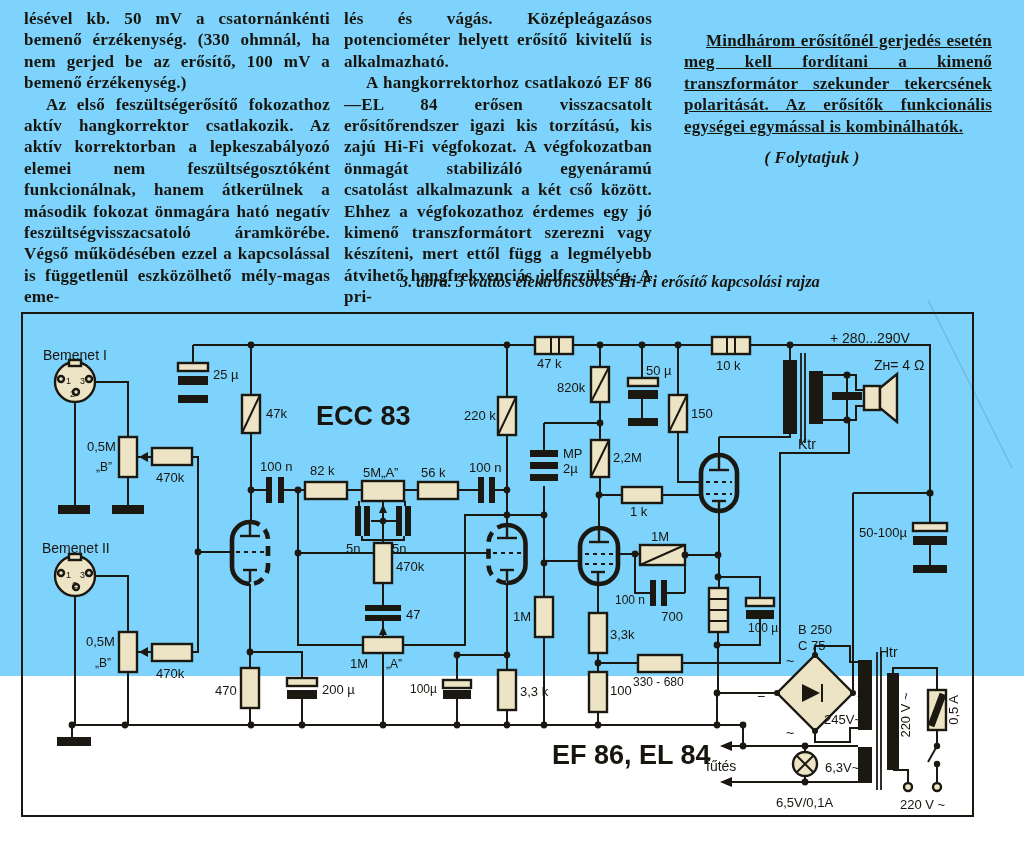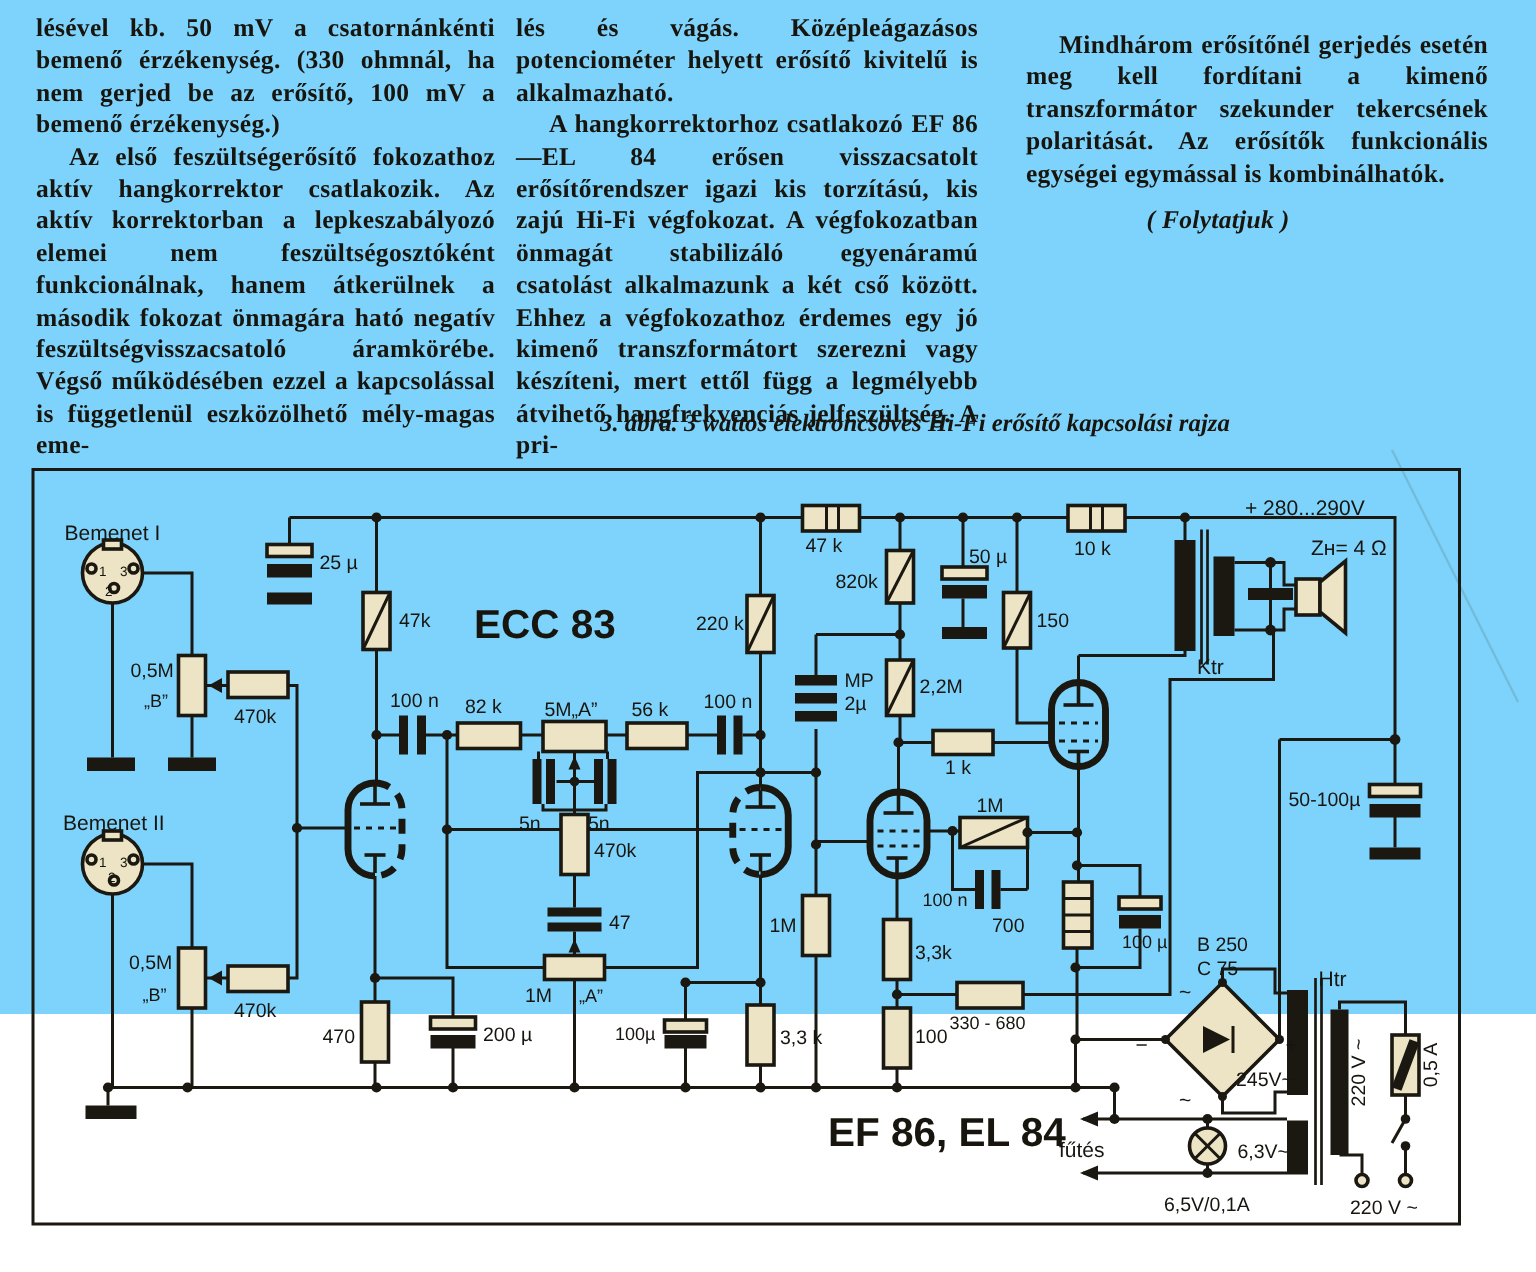--- a/index.html
+++ b/index.html
@@ -5,21 +5,21 @@
   html,body{margin:0;padding:0;}
   body{width:1024px;height:848px;overflow:hidden;}
   .page{position:relative;width:1024px;height:676px;background:#7dd3fc;font-family:"Liberation Serif",serif;color:#17150e;}
   .article{position:absolute;left:24px;top:8px;width:972px;display:flex;gap:0;}
   .col{text-align:justify;font-weight:bold;font-size:17px;line-height:1.26;letter-spacing:.2px;}
   .col1{width:306px;margin-right:14px;}
   .col2{width:308px;margin-right:32px;}
   .col3{width:308px;padding-top:4px;}
   .col p{margin:0;}
   .col p.indent{text-indent:22px;}
-  .col3 p.indent{margin-top:7px;}
+  .col3 p.indent{margin-top:18px;text-decoration:underline;}
   .byline{margin-top:10px !important;text-align:center;padding-right:52px;font-style:italic;}
   .caption{position:absolute;left:400px;top:272px;width:600px;text-align:left;font-size:16.5px;font-weight:bold;font-style:italic;}
   svg{position:absolute;left:0;top:0;}
   .w{stroke:#1a1810;stroke-width:2;fill:none;}
   .comp{fill:#ece4c4;stroke:#1a1810;stroke-width:2.4;}
   .bar{fill:#1a1810;stroke:none;}
   .dot{fill:#1a1810;}
   .tube{fill:none;stroke:#1a1810;stroke-width:4.6;}
   .tubed{stroke-dasharray:10 7;}
   .tin{stroke:#1a1810;stroke-width:2.4;fill:none;}

